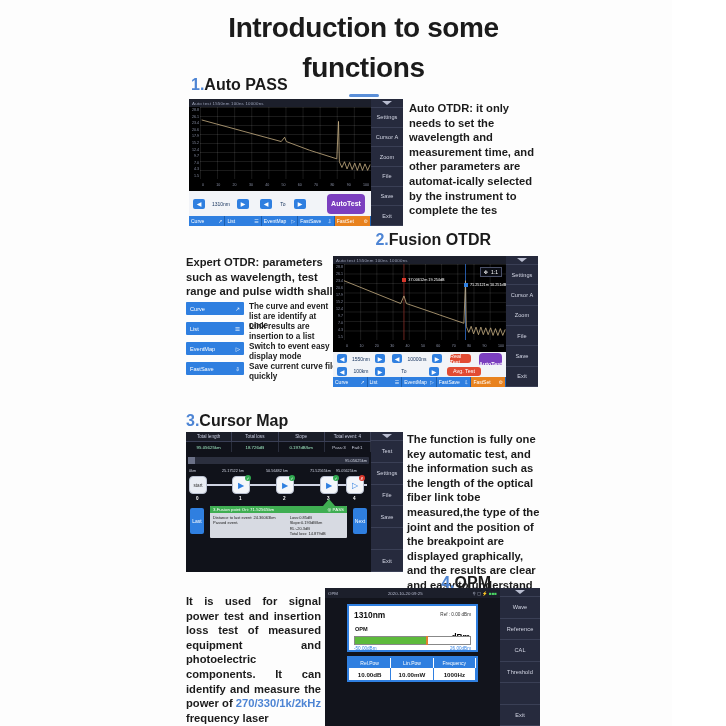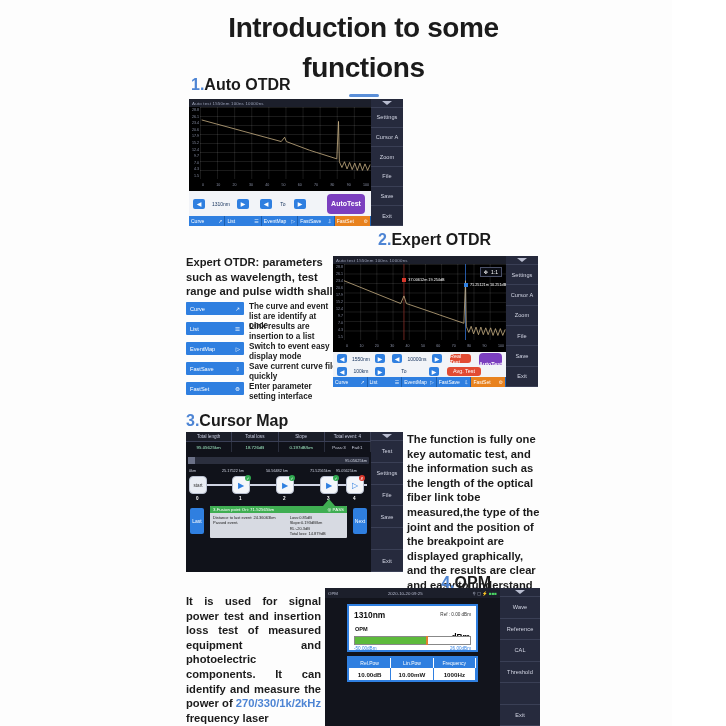--- a/index.html
+++ b/index.html
@@ -213,21 +213,21 @@
 <body>
 
 <div class="page">
 
   <div class="header">
     <div class="header-title">Introduction to some functions</div>
     <div class="header-rule"></div>
   </div>
 
   <div class="sec-head" style="left:191px; top:76px;">
-    <span class="num">1.</span><span>Auto OTDR</span>
+    <span class="num">1.</span><span>Auto PASS</span>
   </div>
 
   <div class="device" style="left:189px; top:99px; width:214px; height:127px;">
     <div class="dev-screen">
       <div class="otdr-top">Auto test 1550nm 100ns 10000ns</div>
       <div class="graph-wrap" style="bottom:35px;">
         <div class="yaxis">
           <span>28.8</span>
           <span>26.1</span>
           <span>23.4</span>
@@ -300,23 +300,24 @@
       <div class="cap"></div>
       <div class="mi">Settings</div>
       <div class="mi">Cursor A</div>
       <div class="mi">Zoom</div>
       <div class="mi">File</div>
       <div class="mi">Save</div>
       <div class="mi">Exit</div>
     </div>
   </div>
 
+  <div class="copy" style="left:409px; top:101px; width:126px;">Auto OTDR: it only needs to set the wavelength and measurement time, and other parameters are automat-ically selected by the instrument to complete the tes</div>
 
   <div class="sec-head" style="right:181px; top:231px;">
-    <span class="num">2.</span><span>Expert OTDR</span>
+    <span class="num">2.</span><span>Fusion OTDR</span>
   </div>
 
   <div class="copy" style="left:186px; top:255px; width:152px;">Expert OTDR: parameters such as wavelength, test range and pulse width shall be set</div>
 
   <div class="legend-row" style="left:186px; top:302px;">
     <div class="legend-chip">
         <span>Curve</span>
         <span>↗</span>
       </div>
     <div class="legend-txt" style="width:88px">The curve and event list are identify at once</div>
@@ -334,27 +335,20 @@
         <span>▷</span>
       </div>
     <div class="legend-txt" style="width:88px">Switch to event easy display mode</div>
   </div>
   <div class="legend-row" style="left:186px; top:362px;">
     <div class="legend-chip">
         <span>FastSave</span>
         <span>⇩</span>
       </div>
     <div class="legend-txt" style="width:88px">Save current curve file quickly</div>
-  </div>
-  <div class="legend-row" style="left:186px; top:382px;">
-    <div class="legend-chip">
-        <span>FastSet</span>
-        <span>⚙</span>
-      </div>
-    <div class="legend-txt" style="width:88px">Enter parameter setting interface</div>
   </div>
 
   <div class="device" style="left:333px; top:256px; width:205px; height:131px;">
     <div class="dev-screen">
       <div class="otdr-top">Auto test 1550nm 100ns 10000ns</div>
 
       <div class="graph-wrap" style="bottom:35px;">
         <div class="yaxis">
           <span>28.8</span>
           <span>26.1</span>

